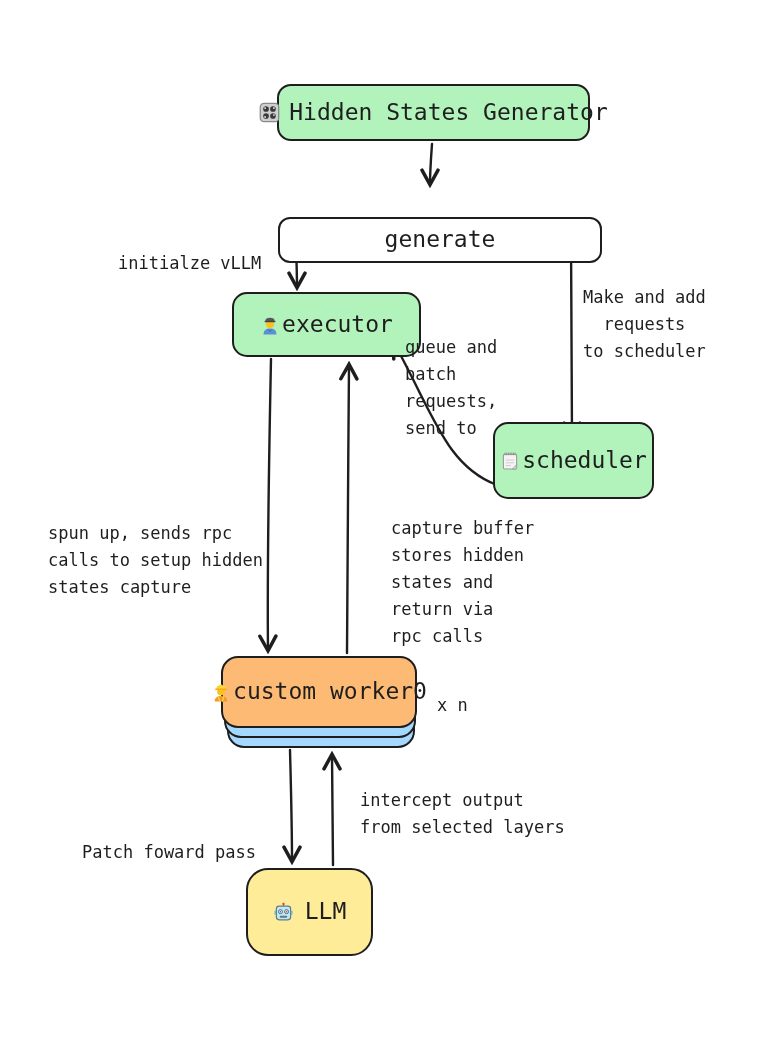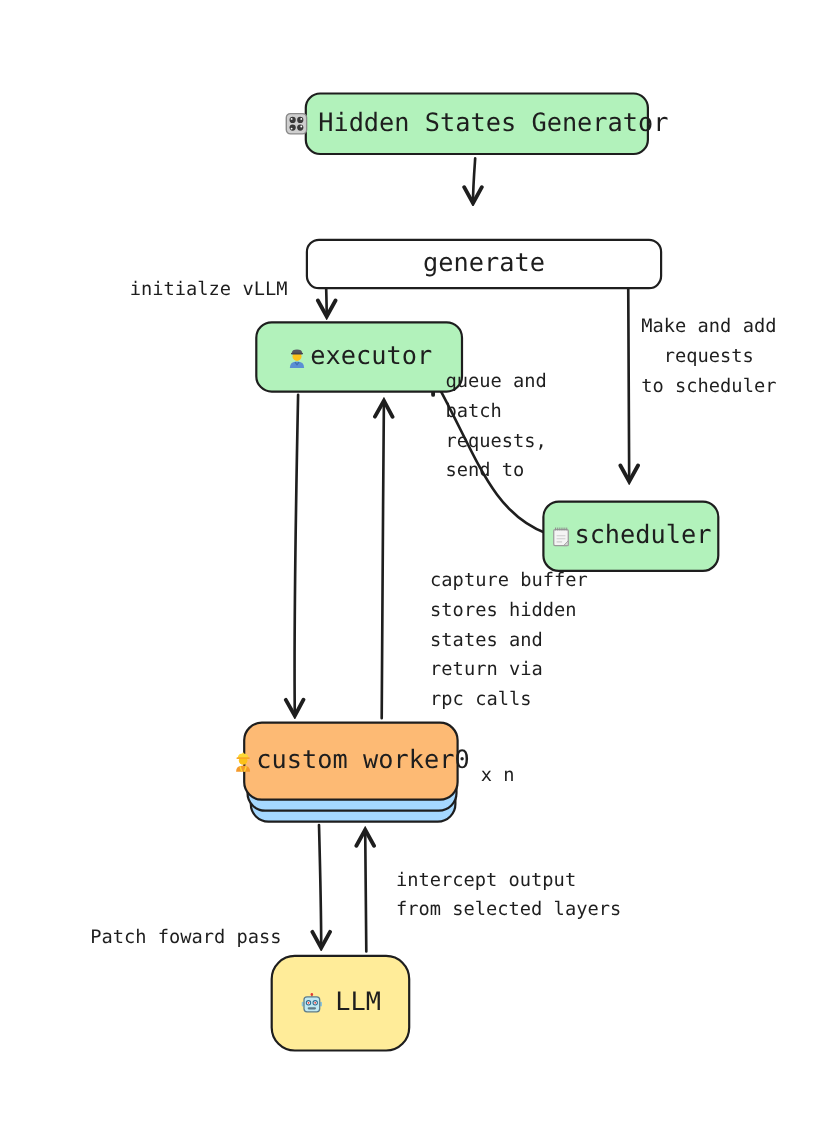--- a/index.html
+++ b/index.html
@@ -17,21 +17,21 @@
   .green{background:#b2f2bb;}
   .blue{background:#fdba74;}
   .yellow{background:#ffec99;}
   .white{background:#ffffff;}
 
   .node-hsg{left:277px;top:84px;width:313px;height:57px;border-radius:14px;}
   .node-hsg .icon{margin-right:9px;}
   .node-generate{left:278px;top:189px;width:324px;height:46px;border-radius:12px;margin-top:28px;}
   .node-executor{left:232px;top:292px;width:189px;height:65px;border-radius:15px;}
   .node-executor .icon{margin-right:2px;}
-  .node-scheduler{left:493px;top:455px;width:161px;height:65px;border-radius:15px;}
+  .node-scheduler{left:493px;top:422px;width:161px;height:77px;border-radius:15px;}
   .node-scheduler .icon{margin-right:2px;}
   .node-worker{left:221px;top:656px;width:196px;height:72px;border-radius:17px;}
   .node-worker .icon{margin-right:2px;}
   .sheet{position:absolute;box-sizing:border-box;border:2.5px solid #1e1e1e;background:#a5d8ff;border-radius:17px;}
   .sheet-2{left:224px;top:666px;width:192px;height:72px;}
   .sheet-3{left:227px;top:676px;width:188px;height:72px;}
   .node-llm{left:246px;top:868px;width:127px;height:88px;border-radius:22px;}
   .node-llm .icon{margin-right:11px;}
 
   .note{
@@ -152,20 +152,23 @@
   </div>
 
   <div class="note note-initialize">initialze vLLM</div>
   <div class="note note-make">Make and add
 requests
 to scheduler</div>
   <div class="note note-queue">queue and
 batch
 requests,
 send to</div>
+  <div class="note note-spun">spun up, sends rpc
+calls to setup hidden
+states capture</div>
   <div class="note note-capture">capture buffer
 stores hidden
 states and
 return via
 rpc calls</div>
   <div class="note note-xn">x n</div>
   <div class="note note-patch">Patch foward pass</div>
   <div class="note note-intercept">intercept output
 from selected layers</div>
 

